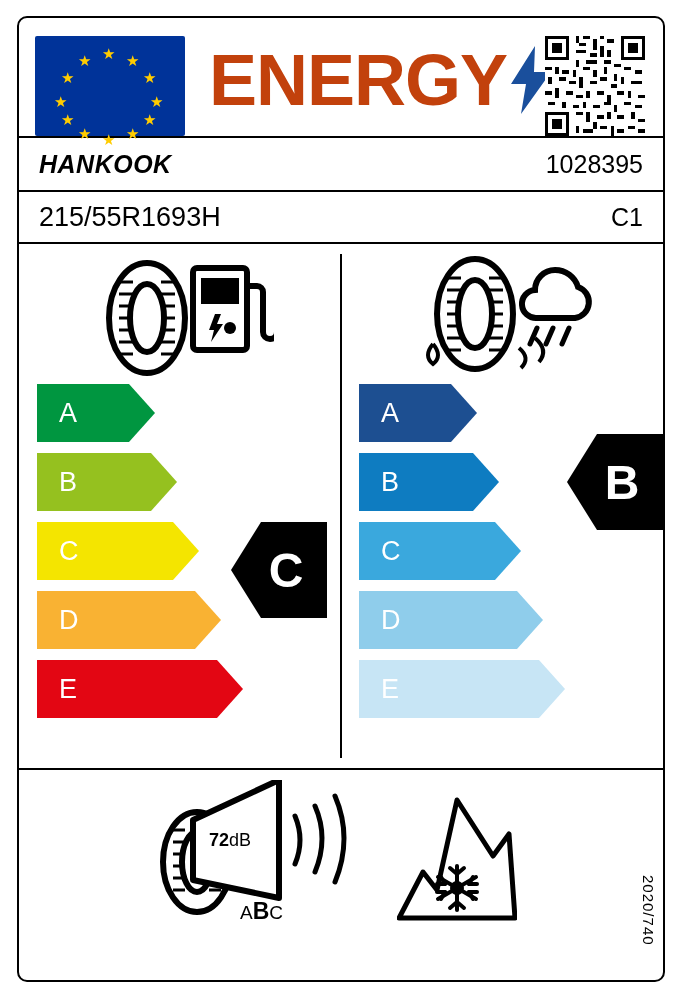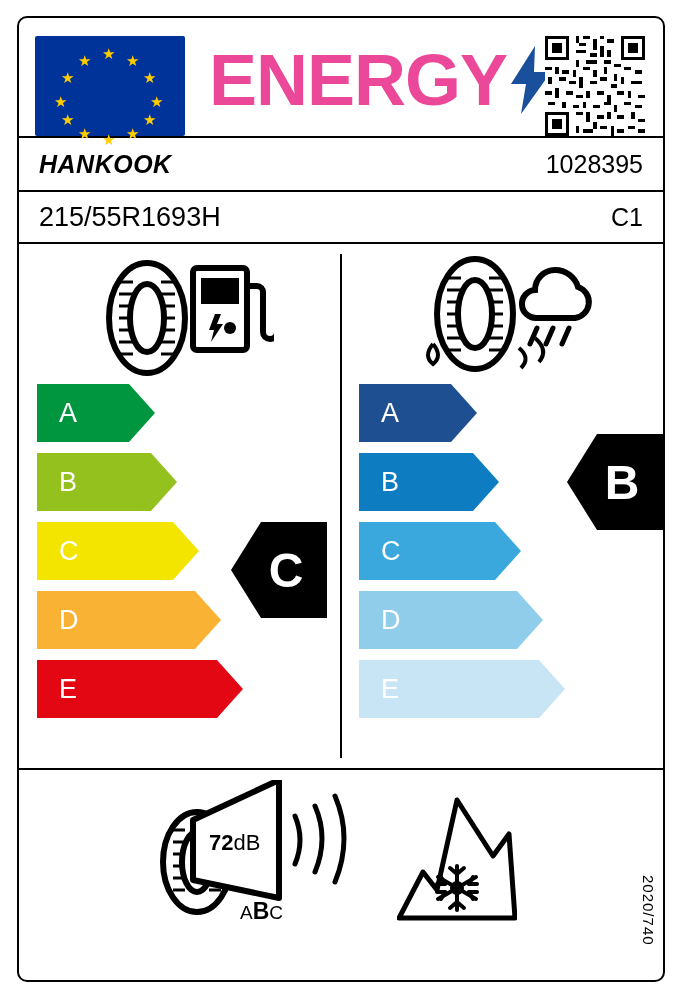--- a/index.html
+++ b/index.html
@@ -25,21 +25,21 @@
     background:#003399;
     border-radius:2px;
   }
   .eu-flag .star{
     position:absolute;color:#FFCC00;font-size:15px;line-height:15px;
   }
   .energy-word{
     position:absolute;left:190px;top:26px;
     font-size:72px;line-height:72px;
     font-weight:bold;letter-spacing:-1px;
-    color:#ec4899;
+    color:#c2410c;
   }
   .bolt{
     position:absolute;left:492px;top:28px;
     width:40px;height:68px;
   }
   .qr{
     position:absolute;right:18px;top:18px;
     width:100px;height:100px;
   }
   
@@ -91,21 +91,21 @@
     position:absolute;left:0;top:0;width:96px;height:96px;
     display:flex;align-items:center;justify-content:center;
     color:#fff;font-size:48px;font-weight:bold;
     padding-left:14px;box-sizing:border-box;
   }
   
   .bottom{position:relative;height:200px;}
   .noise{position:absolute;left:130px;top:10px;}
   .noise-db{
     position:absolute;left:190px;top:60px;
-    font-size:22px;font-weight:bold;
+    font-size:18px;font-weight:bold;
   }
   .noise-db .unit{font-weight:normal;}
   .noise-class{
     position:absolute;left:221px;top:128px;
     font-size:19px;
   }
   .noise-class b{font-size:23px;}
   .snow{position:absolute;left:378px;top:24px;}
   .date{
     position:absolute;right:6px;bottom:24px;

